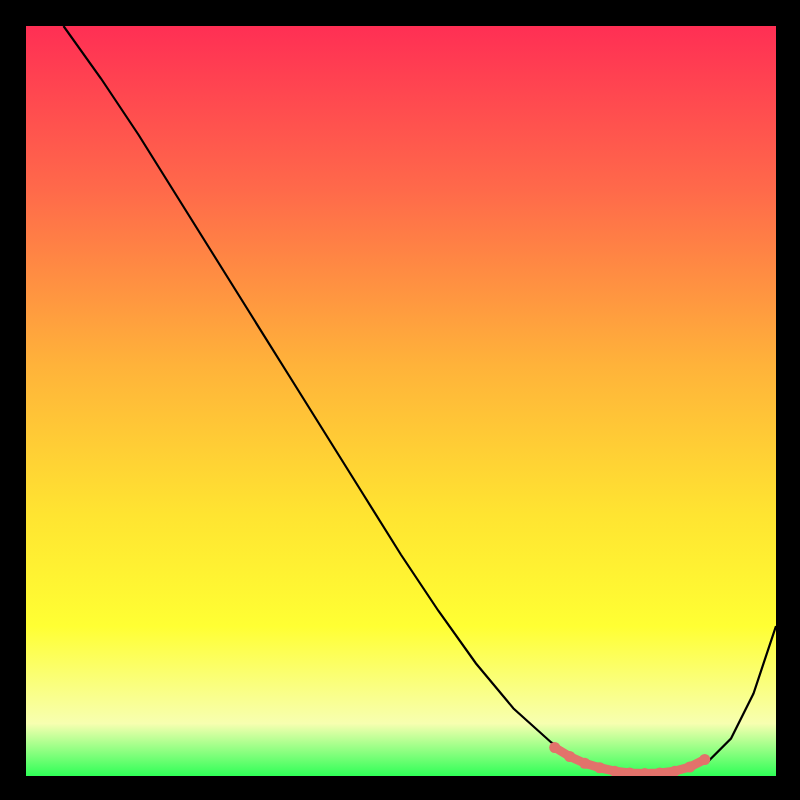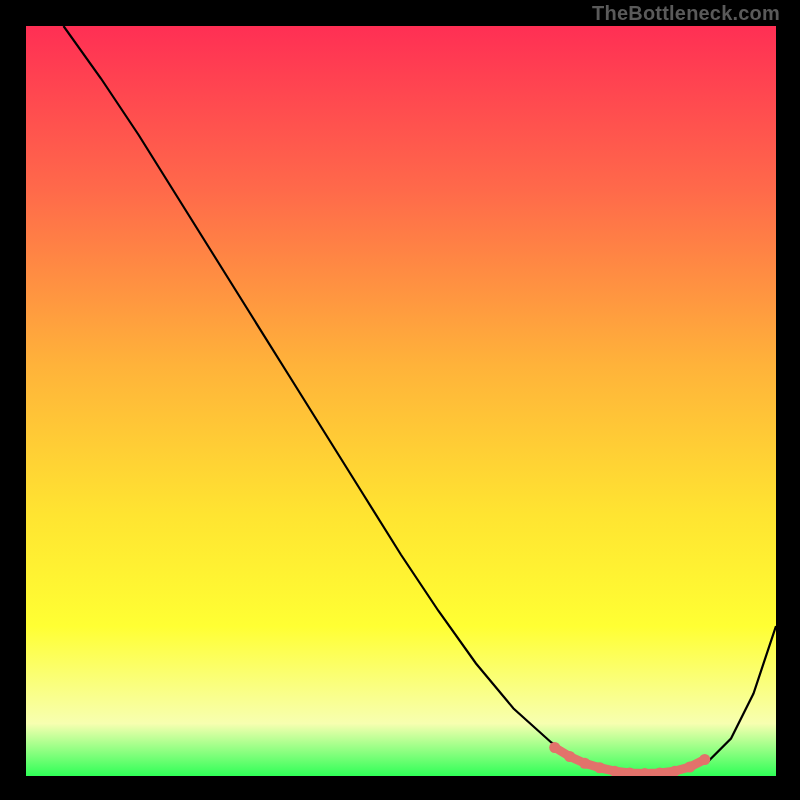--- a/index.html
+++ b/index.html
@@ -34,21 +34,20 @@
   }
   svg {
     display: block;
   }
 </style>
 </head>
 <body>
 
 <div class="wrap">
 
-  <div class="attribution">TheBottleneck.com</div>
 
   <div class="plot-area">
     <svg id="chart-svg" width="750" height="750" viewBox="0 0 750 750">
       <defs>
         <linearGradient id="bgGrad" x1="0" y1="0" x2="0" y2="1">
           <stop id="g0" offset="0%" stop-color="#ff2f54"></stop>
           <stop id="g1" offset="22%" stop-color="#ff6a4a"></stop>
           <stop id="g2" offset="45%" stop-color="#ffb23a"></stop>
           <stop id="g3" offset="65%" stop-color="#ffe431"></stop>
           <stop id="g4" offset="80%" stop-color="#ffff33"></stop>

